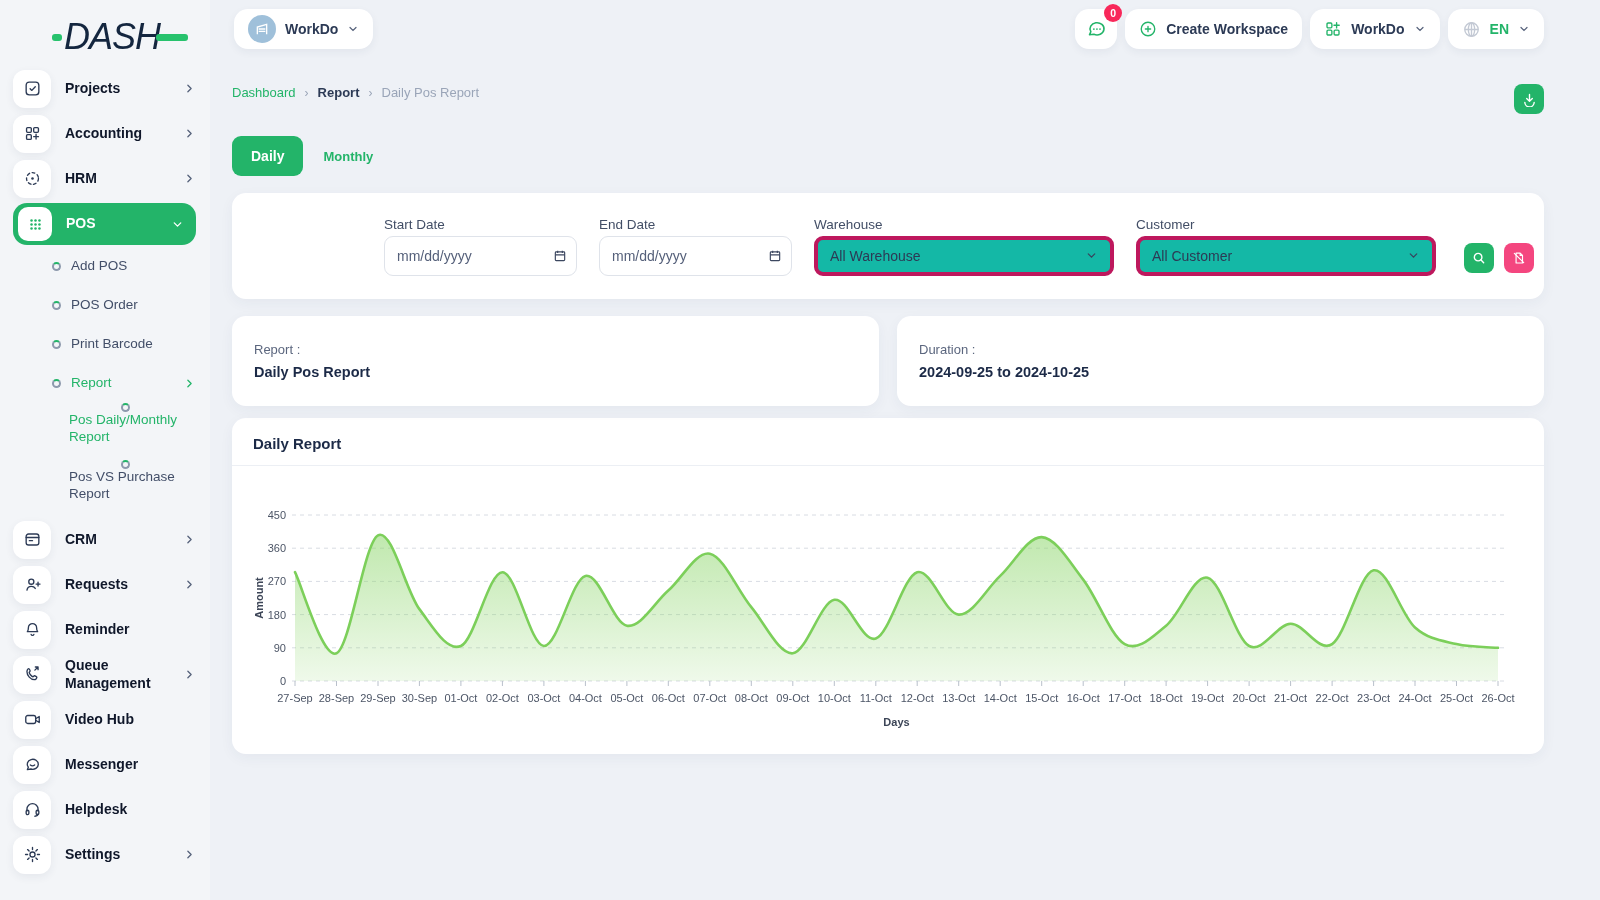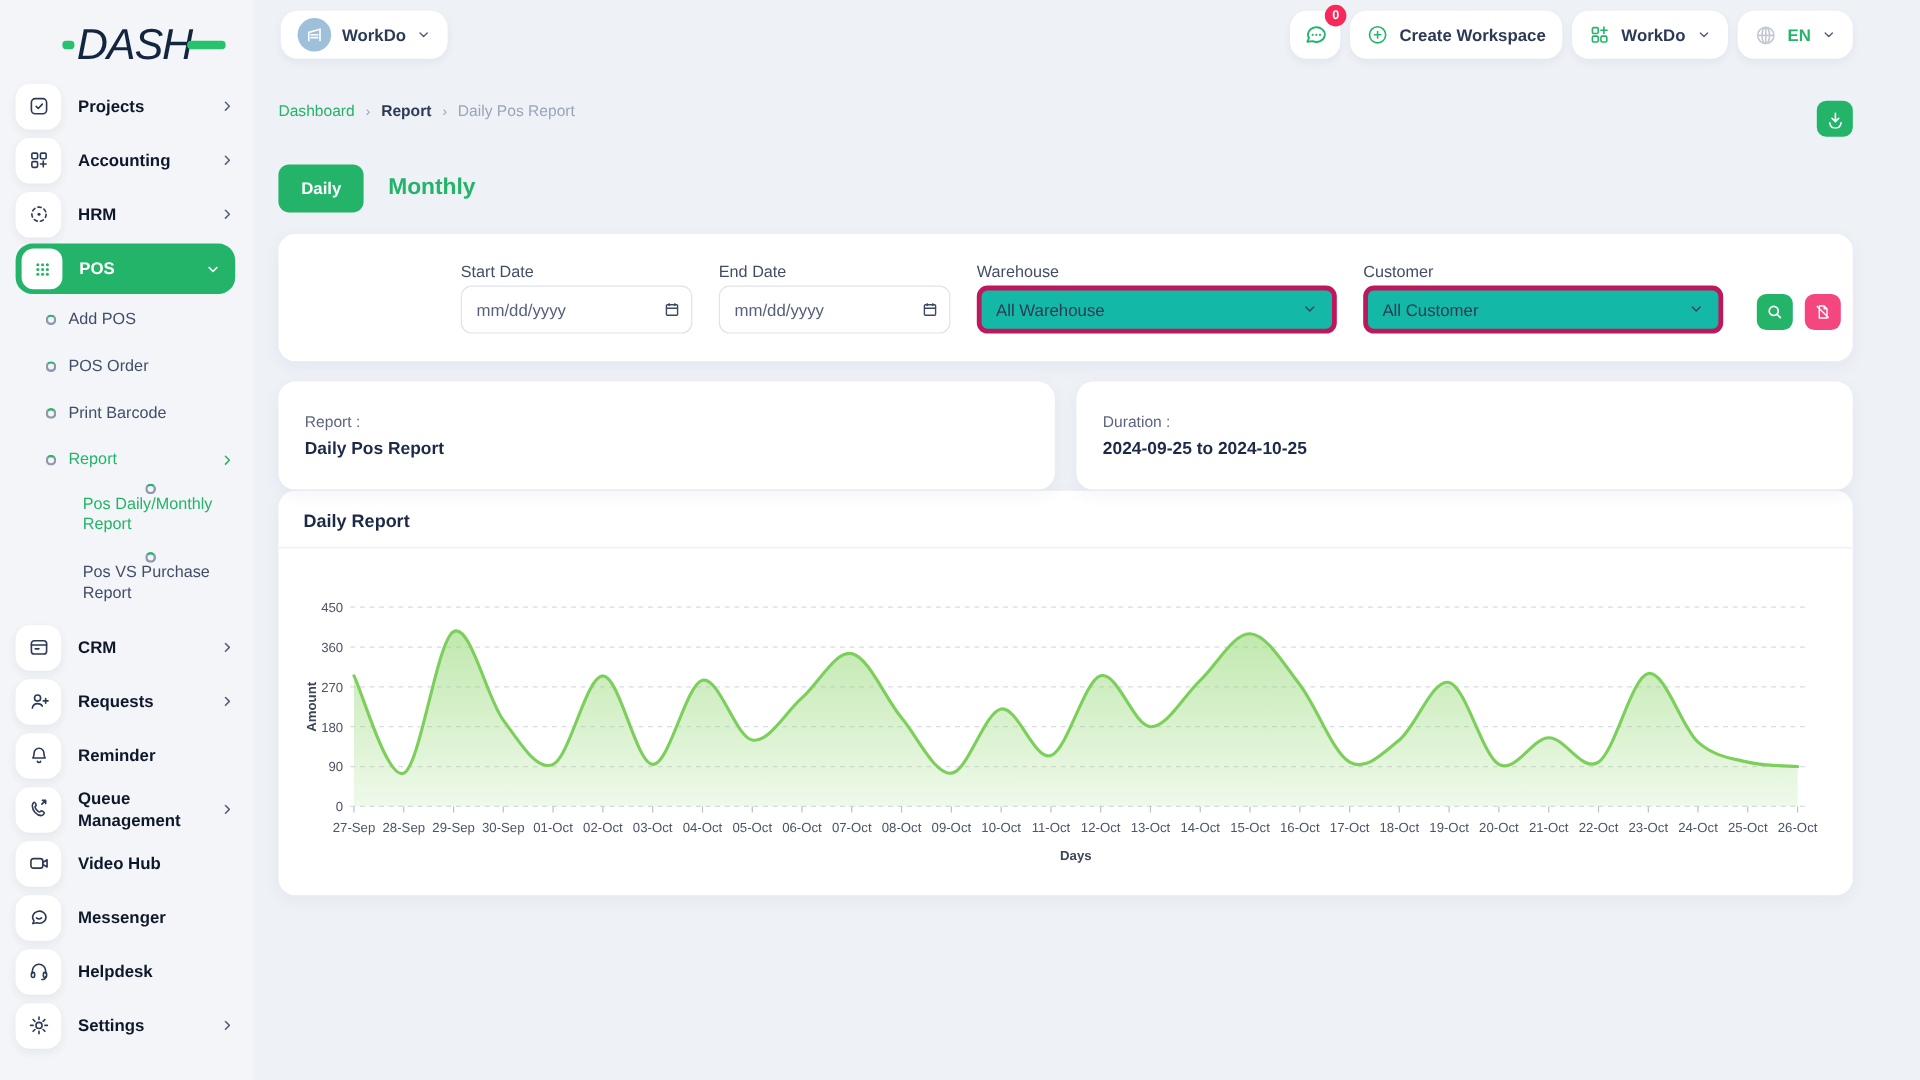--- a/index.html
+++ b/index.html
@@ -16,21 +16,21 @@
   .nav { margin-top:6px; }
   .nav-item { display:flex; align-items:center; height:45px; padding:0 14px 0 13px; cursor:pointer; position:relative; }
   .nav-icon-box { width:38px; height:38px; background:#ffffff; border-radius:12px; box-shadow:0 3px 8px rgba(40,55,90,.07);
                   display:flex; align-items:center; justify-content:center; color:#2c3a55; flex:0 0 38px; }
   .nav-label { margin-left:14px; font-size:14px; font-weight:700; color:#0f172a; flex:1 1 auto; line-height:1.25; }
   .nav-chevron { color:#55617a; display:flex; }
   .nav-item.active-pill { background:#23b469; border-radius:14px; margin:2px 14px 2px 13px; padding:0 12px 0 5px; height:42px; }
   .nav-item.active-pill .nav-icon-box { box-shadow:none; color:#23b469; width:34px;height:34px;border-radius:10px; flex-basis:34px;}
   .nav-item.active-pill .nav-label { color:#fff; }
   .nav-item.active-pill .nav-chevron { color:#fff; }
-  .nav-item.sub { height:39px; padding-left:38px; }
+  .nav-item.sub { height:39px; padding-left:52px; }
   .nav-item.subsub { height:57px; padding-left:54px; align-items:center;flex-direction:column; }
   .bullet { width:9px; height:9px; border-radius:50%; border:2px solid #8d99ad; border-top-color:#23b469; flex:0 0 9px; }
   .nav-item.sub .nav-label, .nav-item.subsub .nav-label { font-weight:400; font-size:13.5px; color:#424e68; margin-left:10px; }
   .nav-item.green .nav-label { color:#23b469; }
   .nav-item.green .nav-chevron { color:#23b469; }
   .nav-item.subsub .nav-label { max-width:122px; }
 
   
   .main { margin-left:210px; height:100%; }
   .topbar { display:flex; align-items:center; justify-content:space-between; padding:9px 56px 9px 24px; height:58px; }
@@ -51,39 +51,39 @@
   .crumb-mid { color:#2c3a55; font-weight:600; cursor:pointer; }
   .crumb-sep { color:#9aa5b8; font-size:12px; }
   .crumb-current { color:#9aa5b8; }
   .sq-btn { width:30px; height:30px; border-radius:8px; border:none; display:flex; align-items:center; justify-content:center; cursor:pointer; }
   .btn-green { background:#23b469; }
   .btn-pink { background:#f4467f; }
   .dl-btn { margin-top:8px; }
 
   .tabs { display:flex; align-items:center; gap:14px; margin-top:22px; }
   .tab-active { background:#23b469; color:#fff; font-size:14px; font-weight:600; border:none; border-radius:9px; padding:12px 19px; cursor:pointer; }
-  .tab-inactive { background:none; border:none; color:#23b469; font-size:19px; font-weight:600; padding:10px 6px; cursor:pointer; }
+  .tab-inactive { background:none; border:none; color:#23b469; font-size:13px; font-weight:600; padding:10px 6px; cursor:pointer; }
 
   .card { background:#fff; border-radius:14px; box-shadow:0 4px 14px rgba(40,55,90,.05); }
   .filter-card { margin-top:17px; height:106px; display:flex; align-items:center; padding-left:152px; gap:22px; }
   .fgroup { display:flex; flex-direction:column; gap:4px; }
   .flabel { font-size:13.5px; color:#424e66; }
   .finput { width:193px; height:40px; border:1px solid #dfe3ea; border-radius:9px; padding:0 34px 0 12px; font-size:14px; color:#424e66; font-family:"Liberation Sans",sans-serif; background:#fff; }
   .finput::placeholder { color:#55607a; }
   .input-wrap { position:relative; }
   .input-icon { position:absolute; right:10px; top:50%; transform:translateY(-50%); color:#3c4760; pointer-events:none; display:flex; }
   .fselect { width:300px; height:40px; border:4px solid #be185d; border-radius:9px; padding:0 12px; font-size:14px; color:#2c3a55; background:#14b8a6; display:flex; align-items:center; justify-content:space-between; cursor:pointer; }
   .filter-actions { display:flex; gap:10px; margin-top:24px; margin-left:6px; }
 
   .summary-row { display:flex; gap:18px; margin-top:17px; }
   .summary-card { flex:1; padding:26px 22px; }
   .sum-label { font-size:13px; color:#5b667e; }
   .sum-value { font-size:14.5px; font-weight:700; color:#1c2a47; margin-top:7px; }
 
-  .chart-card { margin-top:1px; }
+  .chart-card { margin-top:12px; }
   .chart-head { padding:17px 21px 13px; font-size:15px; font-weight:700; color:#1c2a47; border-bottom:1px solid #eceff4; }
   .chart-body { padding:22px 20px 10px; }
   svg text { font-family:"Liberation Sans",sans-serif; }
   .grid { stroke:#d8dce3; stroke-width:1; stroke-dasharray:4 4; }
   .tick { stroke:#b9c0cb; stroke-width:1; }
   .ytick, .xtick { font-size:11px; fill:#4c5566; }
   .axis-title { font-size:11px; font-weight:700; fill:#3c4557; }
 </style>
 </head>
 <body>

